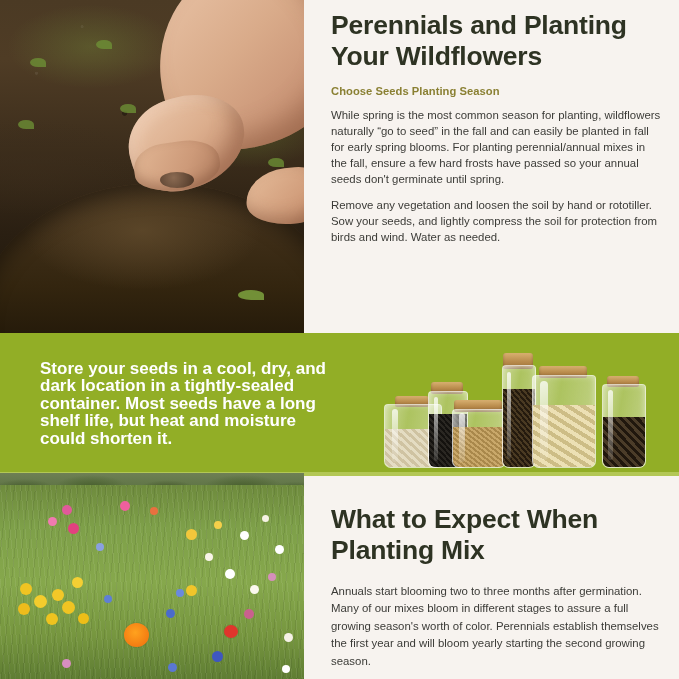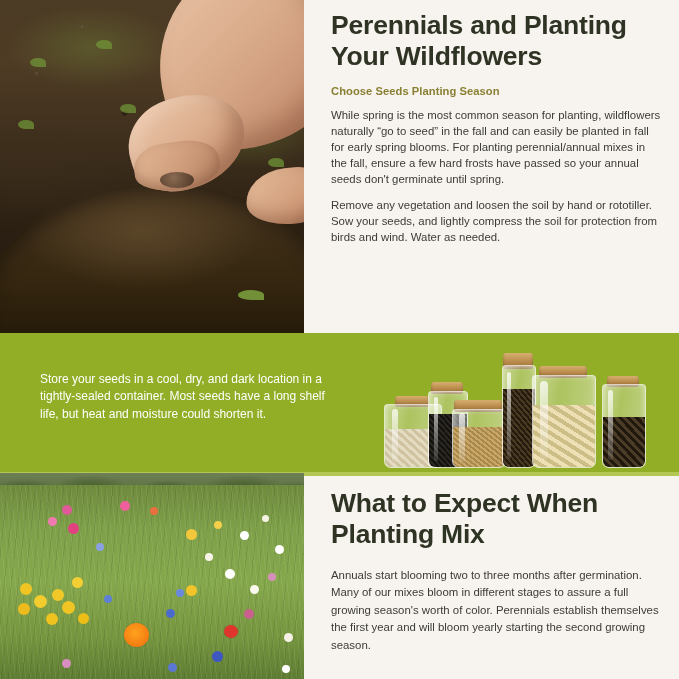--- a/index.html
+++ b/index.html
@@ -95,36 +95,37 @@
   }
   h2.title-green {
     margin: 0;
     font-size: 25px;
     line-height: 29px;
     font-weight: bold;
     letter-spacing: -0.2px;
     color: #ffffff;
   }
   .body-green {
-    margin: 12px 0 0 0;
-    font-size: 12px;
+    margin: 1px 0 0 0;
+    font-size: 17px;
     line-height: 17.4px;
     color: #ffffff;
+    font-weight: bold;
   }
 
   
   .sec-bottom {
     position: absolute;
     left: 0; top: 476px;
     width: 679px; height: 203px;
     background: #f7f3ef;
   }
   .bottom-copy {
     position: absolute;
-    left: 331px; top: 488px;
+    left: 331px; top: 504px;
     width: 330px;
   }
   h2.title-bottom {
     margin: 0;
     font-size: 26.5px;
     line-height: 31px;
     font-weight: bold;
     letter-spacing: -0.2px;
     color: #2e3323;
   }

